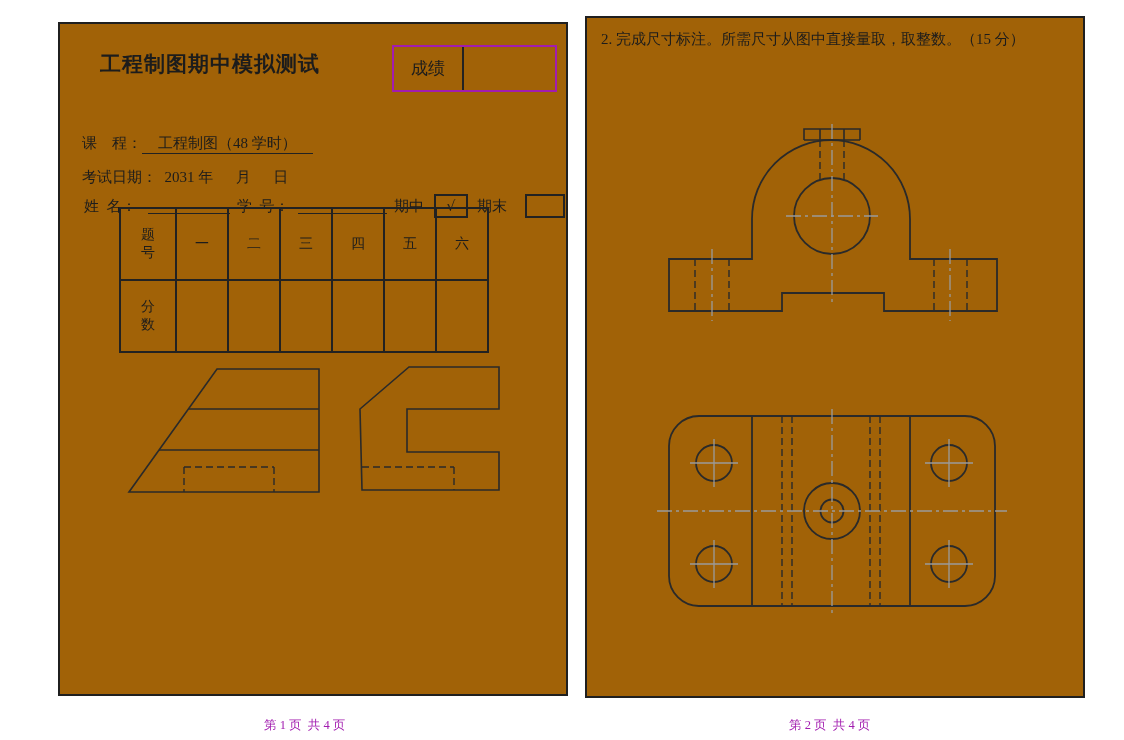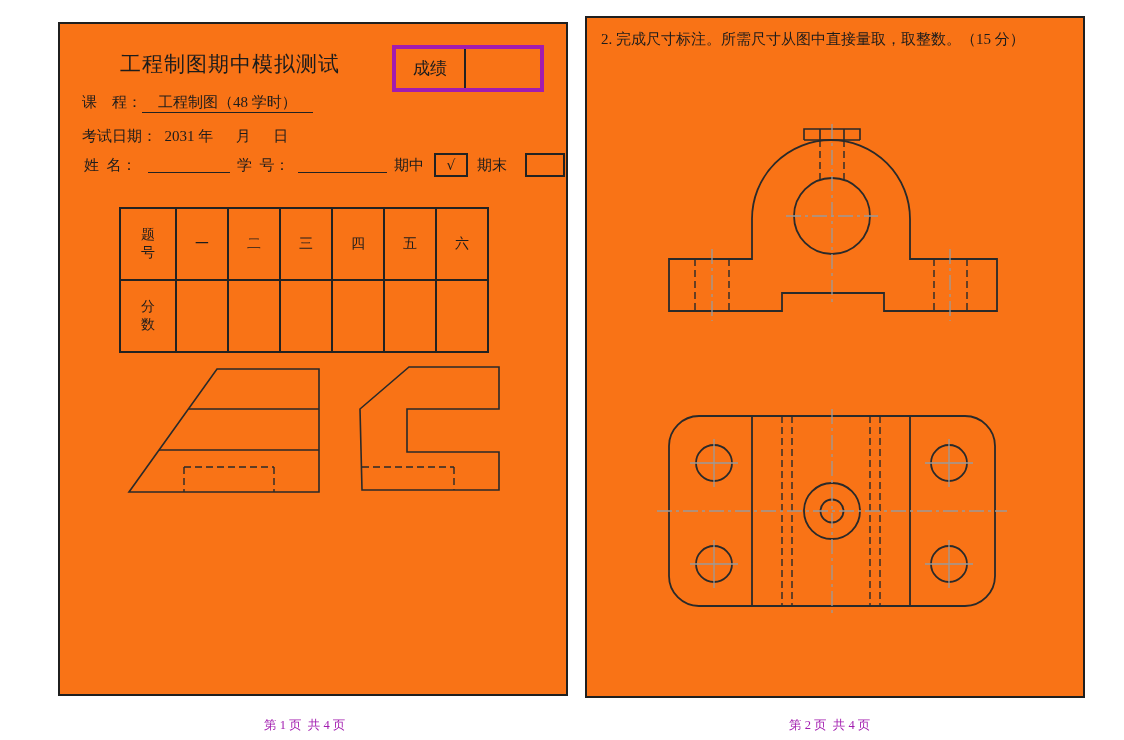--- a/index.html
+++ b/index.html
@@ -1,33 +1,33 @@
 <!DOCTYPE html>
 <html><head>
 <meta charset="utf-8">
 <style>
   * { margin:0; padding:0; box-sizing:border-box; }
   html,body { width:1124px; height:740px; background:#ffffff; overflow:hidden; }
   body { font-family:"Liberation Serif","DejaVu Serif",serif; color:#1c1c1c; position:relative; }
-  .page { position:absolute; background:#f97316; border:2px solid #1f1f1f; }
+  .page { position:absolute; background:#a16207; border:2px solid #1f1f1f; }
   #page1 { left:58px; top:22px; width:510px; height:674px; }
   #page2 { left:585px; top:16px; width:500px; height:682px; }
   .abs { position:absolute; }
   .pre { white-space:pre; }
 
-  .exam-title { left:40px; top:26px; width:260px; text-align:center;
-                font-size:21px; font-weight:400; letter-spacing:1px; }
+  .exam-title { left:40px; top:26px; width:260px; 
+                font-size:21px; font-weight:700; letter-spacing:1px; }
 
-  .grade-box { left:332px; top:21px; width:152px; height:47px; border:4px solid #a21caf;
+  .grade-box { left:332px; top:21px; width:165px; height:47px; border:2px solid #a21caf;
                display:flex;gap:24px; }
   .grade-label-cell { width:70px; border-right:2px solid #222; display:flex;
                       align-items:center; justify-content:center; font-size:17px; }
   .grade-value-cell { flex:1; }
 
-  .bodyline { font-size:15px; }
+  .bodyline { font-size:15px;margin-top:41px; }
   .course-line { left:22px; top:69px; }
   .course-underline { border-bottom:1.5px solid #222; padding:0 16px 2px 16px; }
   .date-line { left:22px; top:103px; }
 
   .name-line { left:0; top:132px; width:506px; height:26px;padding-left:13px; }
   .u-line { border-bottom:1.5px solid #222; height:17px; display:block; position:absolute; }
   .chk { position:absolute; border:2px solid #222; height:24px; top:-3px;
          text-align:center; font-size:14px; line-height:20px; font-family:"DejaVu Sans",sans-serif; }
 
   table.score-table { position:absolute; left:59px; top:183px; border-collapse:collapse; }

